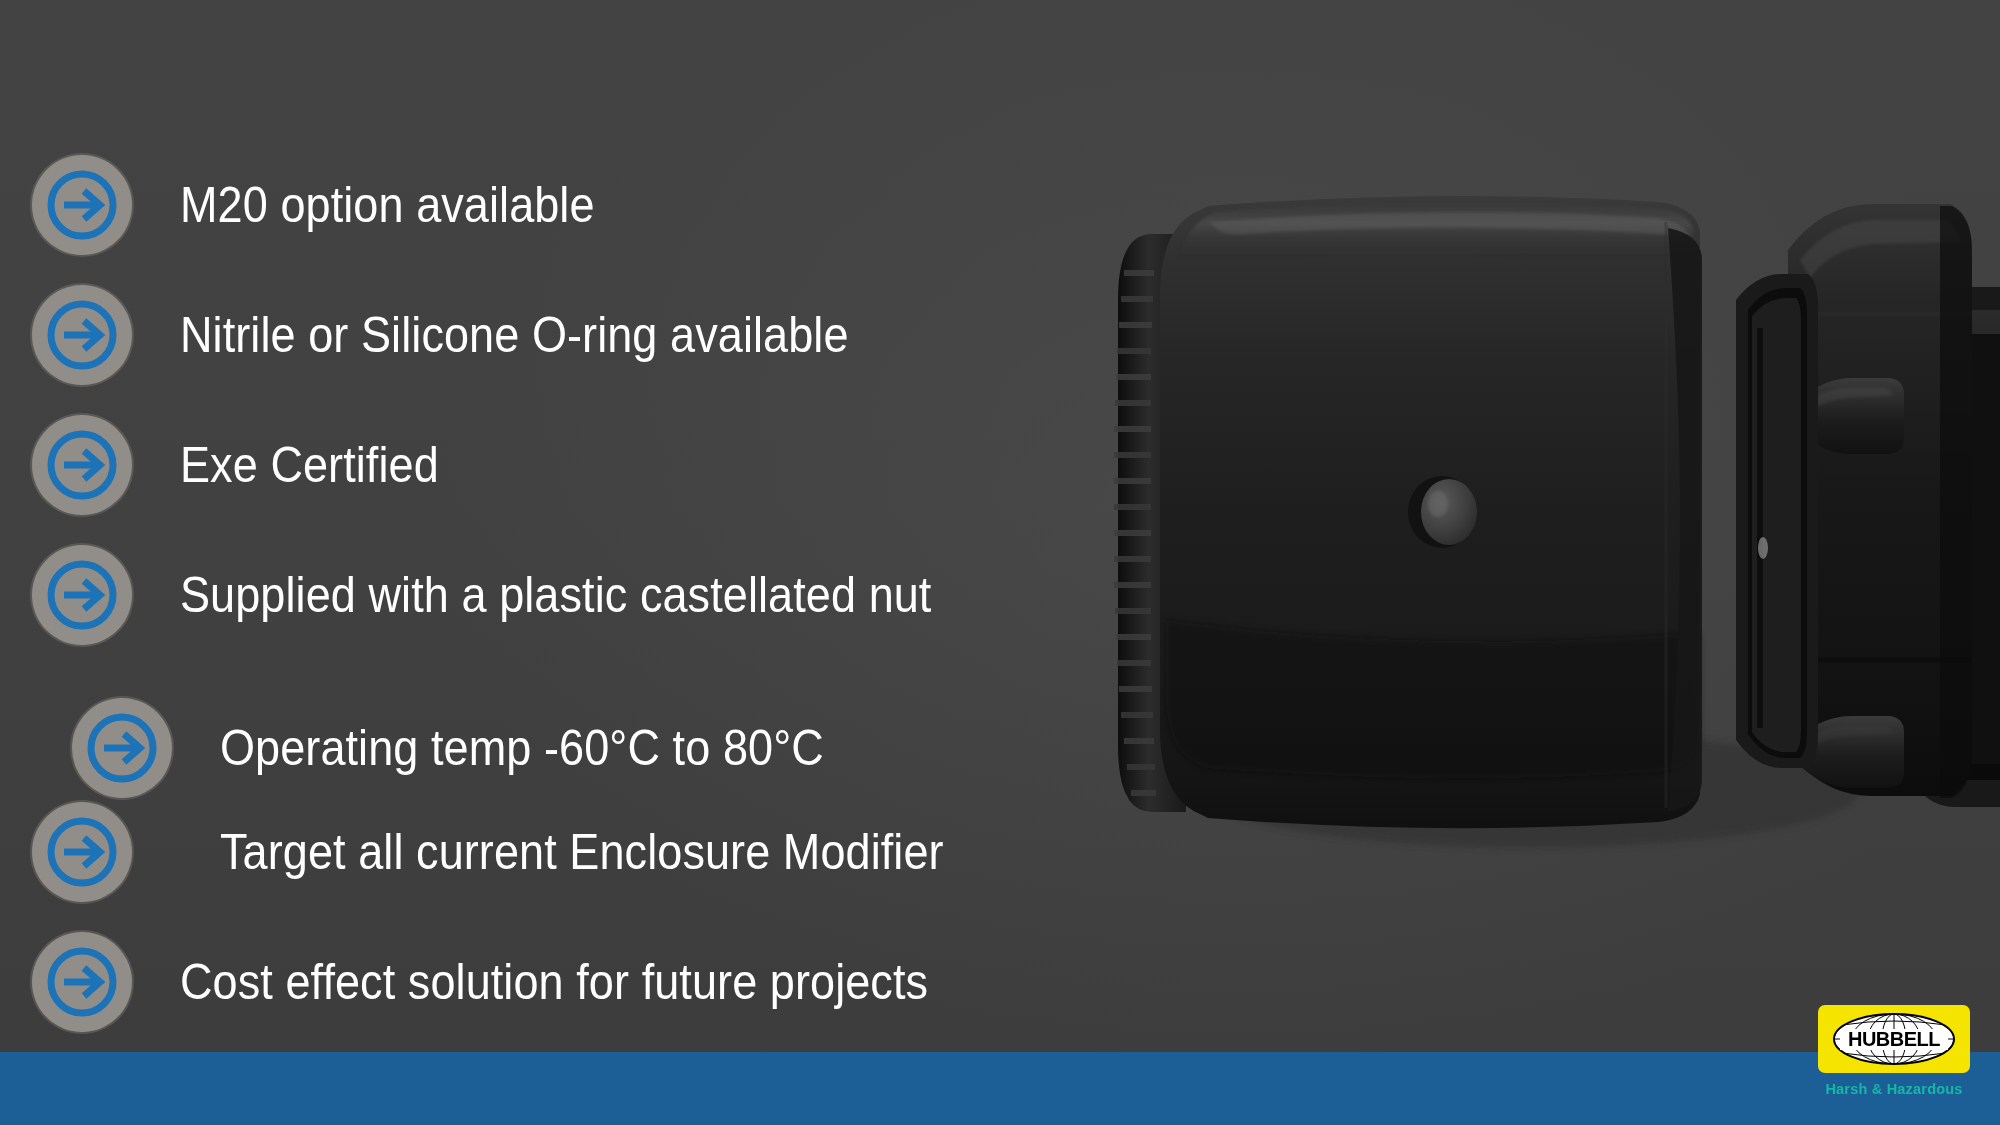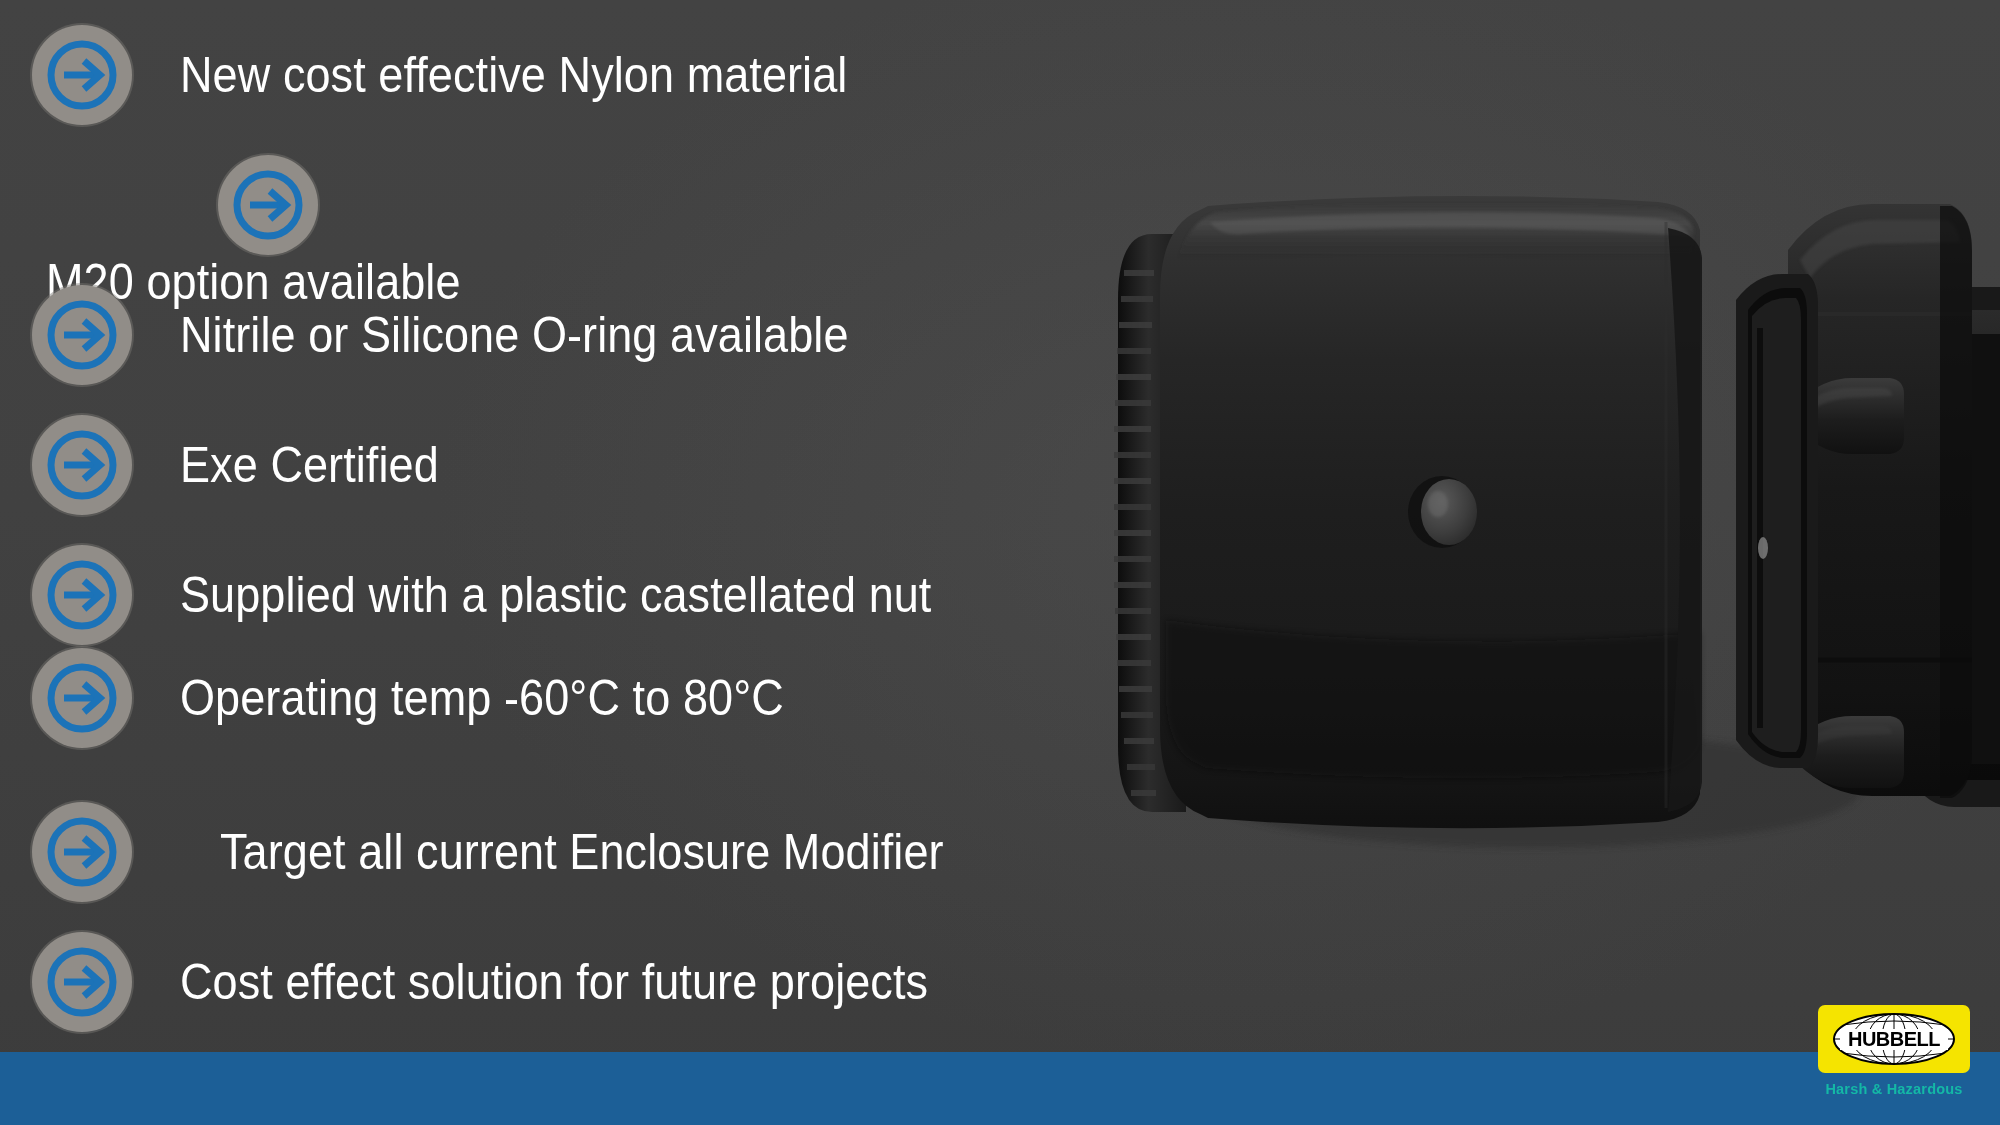--- a/index.html
+++ b/index.html
@@ -267,33 +267,22 @@
           <ellipse cx="342" cy="412" rx="34" ry="36" fill="#111" opacity="0.9"></ellipse>
           <ellipse cx="349" cy="412" rx="28" ry="33" fill="url(#holeG)"></ellipse>
           <ellipse cx="338" cy="404" rx="10" ry="13" fill="#6f6f6f" opacity="0.45" filter="url(#soft)"></ellipse>
         </g>
       </g>
     </svg>
   </div>
 
   <div class="bullets">
 
-    <div class="bullet-row" style="top:23px;">
-      <span class="bullet-icon">
-        <span class="disc"></span>
-        <svg viewBox="0 0 104 104" xmlns="http://www.w3.org/2000/svg">
-          <circle cx="52" cy="52" r="31" fill="none" stroke="#1c73b8" stroke-width="7"></circle>
-          <path d="M34 52 L66 52" stroke="#1c73b8" stroke-width="7" stroke-linecap="butt"></path>
-          <path d="M54 38 L70 52 L54 66" fill="none" stroke="#1c73b8" stroke-width="7" stroke-linecap="butt" stroke-linejoin="miter"></path>
-        </svg>
-      </span>
-      <span class="bullet-text">New cost effective Nylon material</span>
-    </div>
-
-    <div class="bullet-row" style="top:153px;flex-direction:column;">
+
+    <div class="bullet-row" style="top:153px;">
       <span class="bullet-icon">
         <span class="disc"></span>
         <svg viewBox="0 0 104 104" xmlns="http://www.w3.org/2000/svg">
           <circle cx="52" cy="52" r="31" fill="none" stroke="#1c73b8" stroke-width="7"></circle>
           <path d="M34 52 L66 52" stroke="#1c73b8" stroke-width="7" stroke-linecap="butt"></path>
           <path d="M54 38 L70 52 L54 66" fill="none" stroke="#1c73b8" stroke-width="7" stroke-linecap="butt" stroke-linejoin="miter"></path>
         </svg>
       </span>
       <span class="bullet-text">M20 option available</span>
     </div>
@@ -327,21 +316,21 @@
         <span class="disc"></span>
         <svg viewBox="0 0 104 104" xmlns="http://www.w3.org/2000/svg">
           <circle cx="52" cy="52" r="31" fill="none" stroke="#1c73b8" stroke-width="7"></circle>
           <path d="M34 52 L66 52" stroke="#1c73b8" stroke-width="7" stroke-linecap="butt"></path>
           <path d="M54 38 L70 52 L54 66" fill="none" stroke="#1c73b8" stroke-width="7" stroke-linecap="butt" stroke-linejoin="miter"></path>
         </svg>
       </span>
       <span class="bullet-text">Supplied with a plastic castellated nut</span>
     </div>
 
-    <div class="bullet-row" style="top:646px;">
+    <div class="bullet-row" style="top:696px;margin-left:40px;">
       <span class="bullet-icon">
         <span class="disc"></span>
         <svg viewBox="0 0 104 104" xmlns="http://www.w3.org/2000/svg">
           <circle cx="52" cy="52" r="31" fill="none" stroke="#1c73b8" stroke-width="7"></circle>
           <path d="M34 52 L66 52" stroke="#1c73b8" stroke-width="7" stroke-linecap="butt"></path>
           <path d="M54 38 L70 52 L54 66" fill="none" stroke="#1c73b8" stroke-width="7" stroke-linecap="butt" stroke-linejoin="miter"></path>
         </svg>
       </span>
       <span class="bullet-text">Operating temp -60°C to 80°C</span>
     </div>

